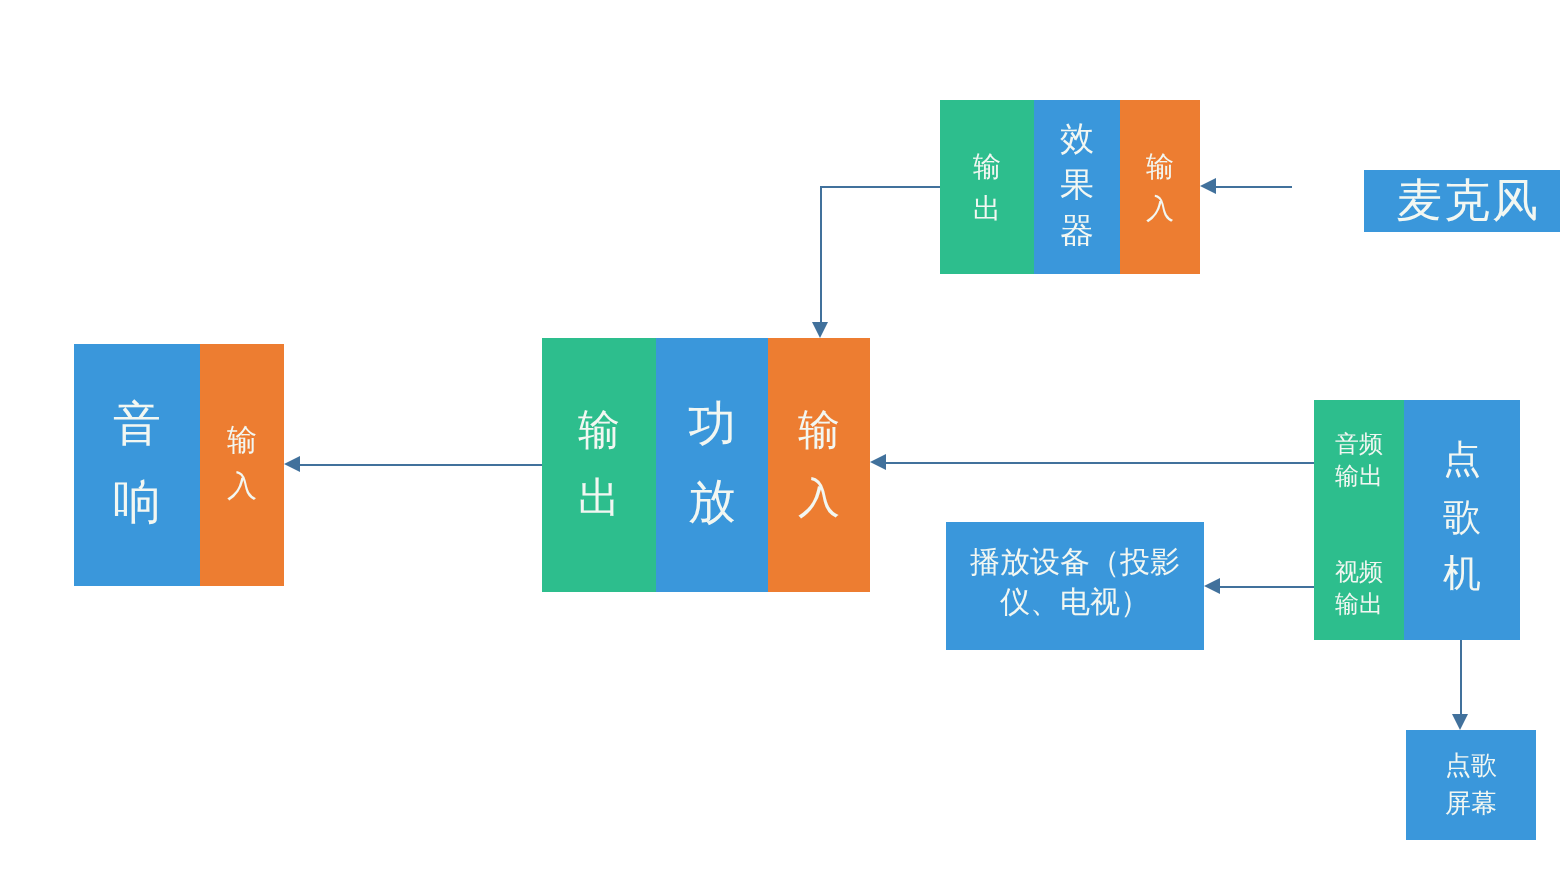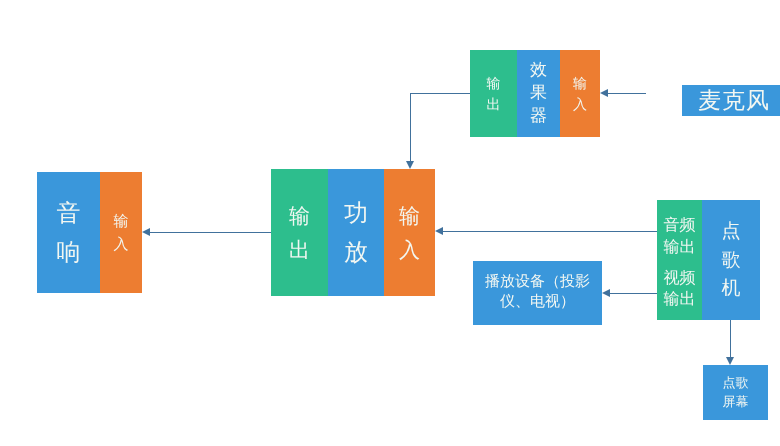--- a/index.html
+++ b/index.html
@@ -27,21 +27,21 @@
   .mic-label{width:100%;font-size:23px;letter-spacing:1px;}
   .amp-node{left:271px;top:169px;width:164px;height:127px;}
   .amp-out{width:57px;font-size:21px;line-height:1.6;}
   .amp-name{width:56px;font-size:24px;line-height:1.6;}
   .amp-in{width:51px;font-size:21px;line-height:1.6;}
   .spk-node{left:37px;top:172px;width:105px;height:121px;}
   .spk-name{width:63px;font-size:24px;line-height:1.6;}
   .spk-in{width:42px;font-size:15px;line-height:1.5;}
   .kar-node{left:657px;top:200px;width:103px;height:120px;}
   .kar-ports{width:45px;flex-direction:column;justify-content:space-between;
-             padding:14px 0 10px 0;font-size:16px;line-height:1.35;}
+             padding:14px 0 10px 0;font-size:12px;line-height:1.35;}
   .kar-name{width:58px;font-size:19px;line-height:1.5;}
   .disp-node{left:473px;top:261px;width:129px;height:64px;}
   .disp-label{width:100%;font-size:15px;line-height:1.35;font-family:Liberation Mono, monospace;}
   .scr-node{left:703px;top:365px;width:65px;height:55px;}
   .scr-label{width:100%;font-size:13px;line-height:1.45;}
 </style>
 </head>
 <body>
 
 <div class="canvas">

